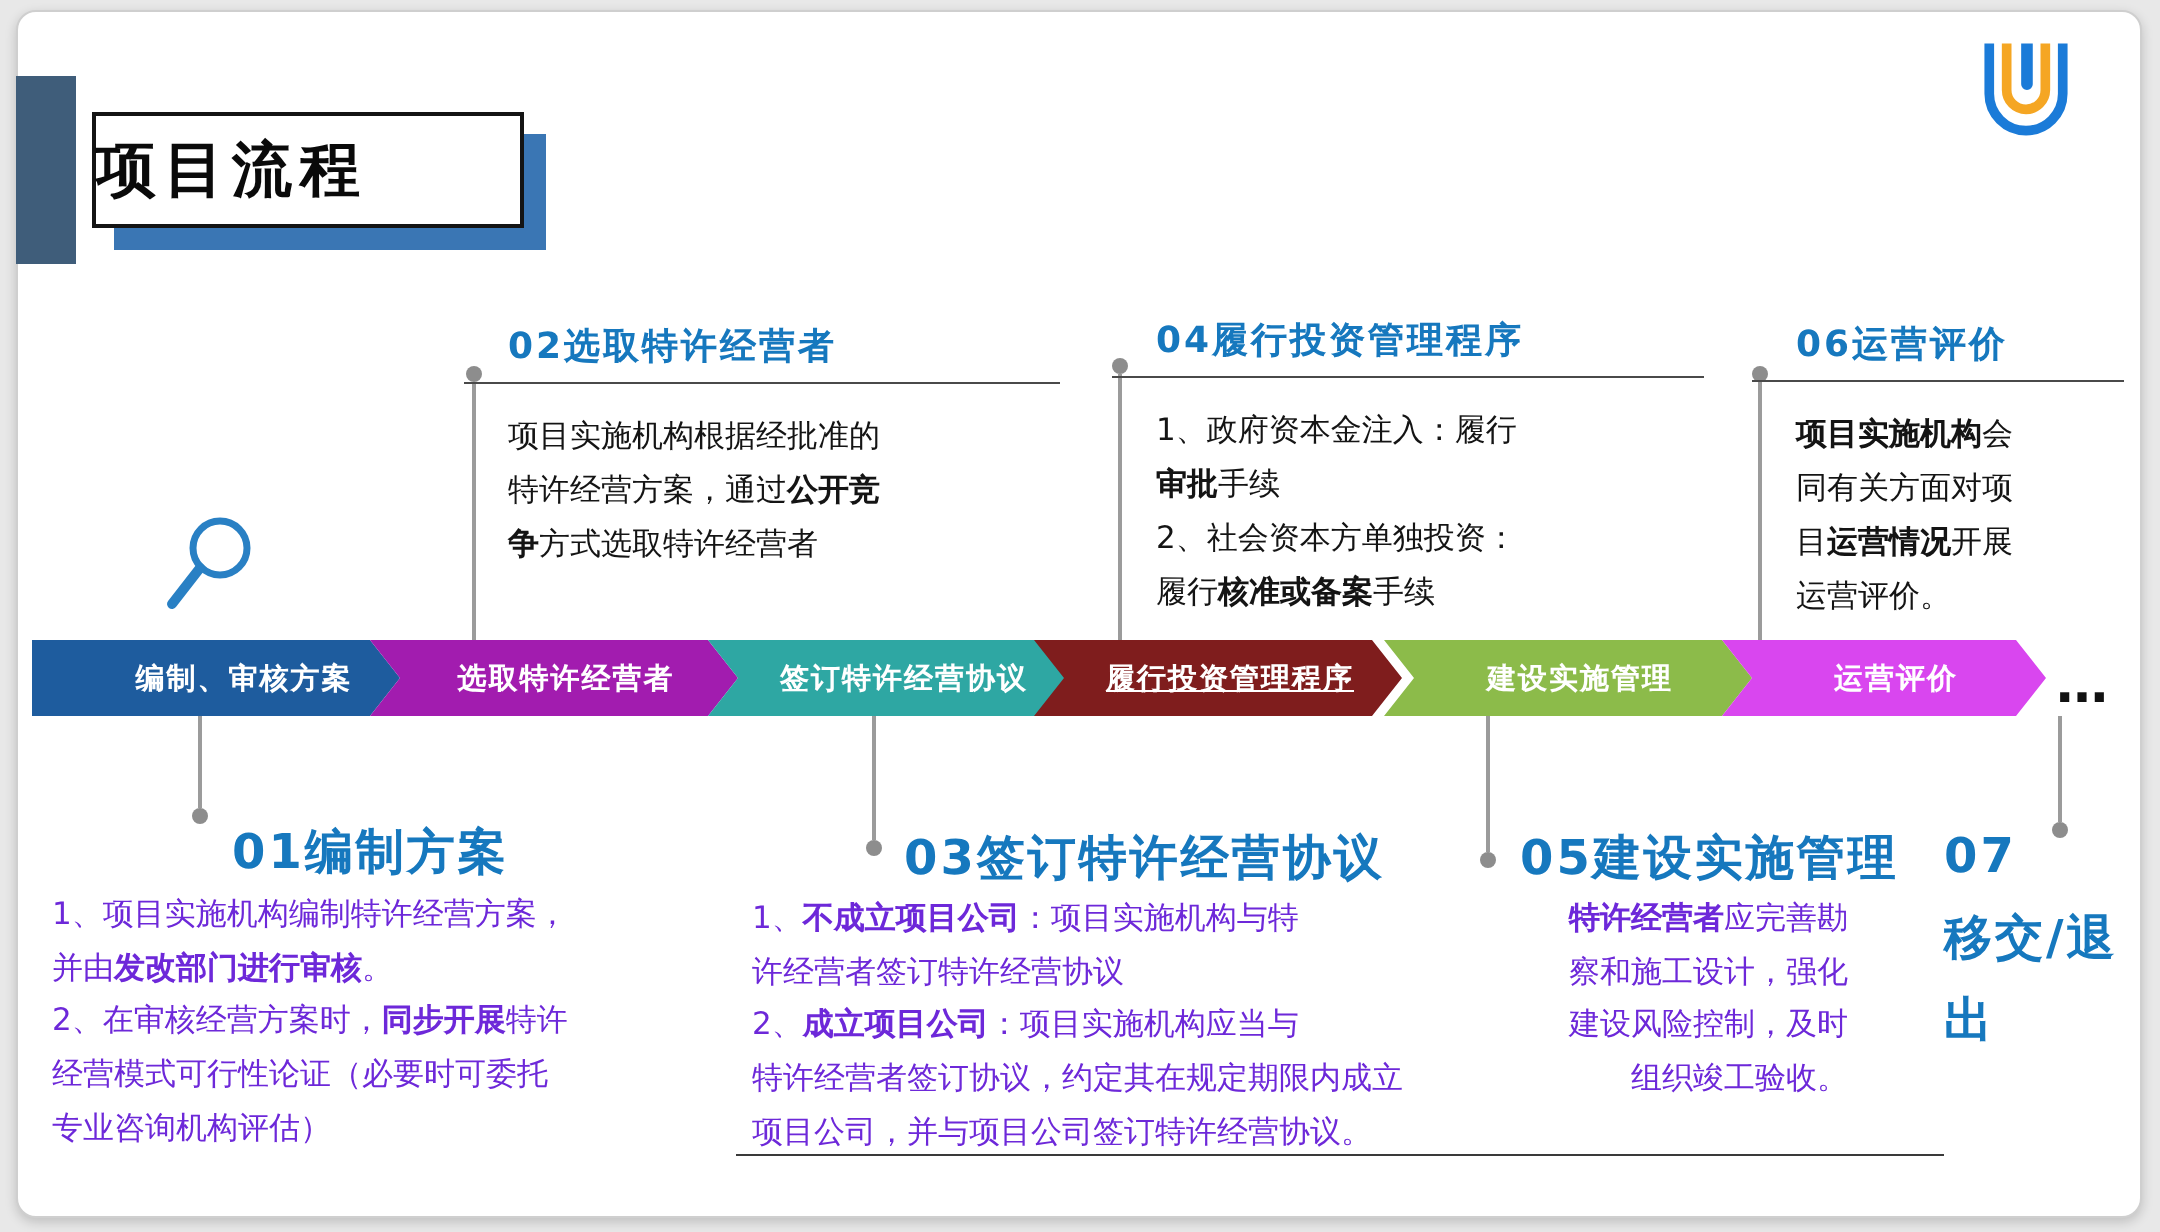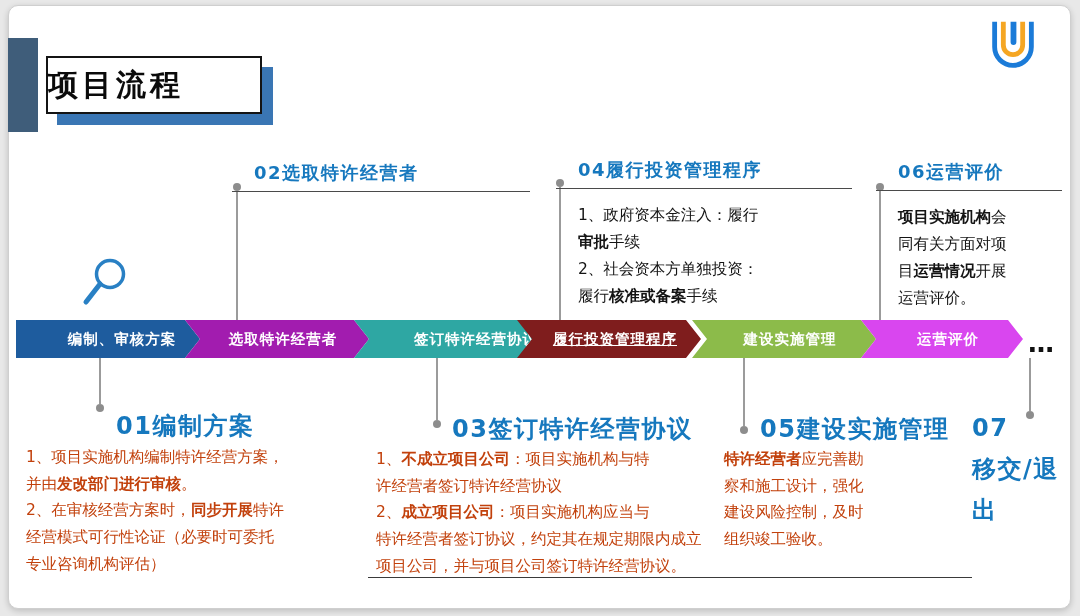--- a/index.html
+++ b/index.html
@@ -67,21 +67,21 @@
   .sec-body {
     font-size:15.5px; line-height:1.75; color:#141414;
     white-space:pre-line; padding:13px 0 0 22px;
   }
 
   
   .bot-heading {
     position:absolute; color:#1678BE; font-weight:bold; font-size:24px; letter-spacing:1.5px;
   }
   .bot-body {
-    position:absolute; font-size:15.5px; line-height:1.72; color:#c2410c;
+    position:absolute; font-size:15.5px; line-height:1.72; color:#6d28d9;
     white-space:pre-line;
   }
   .sec07 { line-height:1.7; }
 
   .b { font-weight:bold; }
 
   .divider { position:absolute; height:1px; background:#3a3a3a; }
 
   .magnifier { position:absolute; left:78px; top:254px; }
 </style>
@@ -128,36 +128,39 @@
   <div class="dot" style="left:740px; top:426px;"></div>
   <div class="vline" style="left:1029px; top:358px; height:53px;"></div>
   <div class="dot" style="left:1026px; top:411px;"></div>
 
   <div class="step flat" style="left: 16px; width: 184px; background: rgb(30, 92, 158);">
     <span>编制、审核方案</span>
   </div>
   <div class="step notch" style="left: 185px; width: 184px; background: #a21caf;">
     <span>选取特许经营者</span>
   </div>
-  <div class="step notch" style="left: 354px; width: 184px; background: rgb(46, 167, 163); justify-content: flex-end;">
+  <div class="step notch" style="left: 354px; width: 184px; background: rgb(46, 167, 163);">
     <span>签订特许经营协议</span>
   </div>
   <div class="step notch" style="left: 517px; width: 184px; background: #7f1d1d; text-decoration: underline;">
     <span>履行投资管理程序</span>
   </div>
   <div class="step notch" style="left: 692px; width: 184px; background: rgb(140, 187, 74);">
     <span>建设实施管理</span>
   </div>
   <div class="step notch" style="left: 861px; width: 162px; background: #d946ef;">
     <span>运营评价</span>
   </div>
   <div class="flow-ellipsis">…</div>
 
   <div class="topsec" style="left:232px; top:161px; width:298px;">
     <div class="sec-heading">02选取特许经营者</div>
+    <div class="sec-body"><span>项目实施机构根据经批准的
+特许经营方案，通过</span><span class="b">公开竞
+争</span><span>方式选取特许经营者</span></div>
   </div>
   <div class="topsec" style="left:556px; top:158px; width:296px;">
     <div class="sec-heading">04履行投资管理程序</div>
     <div class="sec-body"><span>1、政府资本金注入：履行
 </span><span class="b">审批</span><span>手续
 2、社会资本方单独投资：
 履行</span><span class="b">核准或备案</span><span>手续</span></div>
   </div>
   <div class="topsec" style="left:876px; top:160px; width:186px;">
     <div class="sec-heading">06运营评价</div>
@@ -175,21 +178,21 @@
 专业咨询机构评估）</span></div>
 
   <div class="bot-heading" style="left:452px; top:413px;">03签订特许经营协议</div>
   <div class="bot-body" style="left:376px; top:446px; width:348px;"><span>1、</span><span class="b">不成立项目公司</span><span>：项目实施机构与特
 许经营者签订特许经营协议
 2、</span><span class="b">成立项目公司</span><span>：项目实施机构应当与
 特许经营者签订协议，约定其在规定期限内成立
 项目公司，并与项目公司签订特许经营协议。</span></div>
 
   <div class="bot-heading" style="left:760px; top:413px;">05建设实施管理</div>
-  <div class="bot-body" style="left:724px; top:446px; width:200px;"><span class="b">特许经营者</span><span>应完善勘
+  <div class="bot-body" style="left:724px; top:446px; width:200px;text-align:right;"><span class="b">特许经营者</span><span>应完善勘
 察和施工设计，强化
 建设风险控制，及时
 组织竣工验收。</span></div>
 
   <div class="bot-heading sec07" style="left:972px; top:408px;">
     <div>07</div>
     <div>移交/退出</div>
   </div>
 
   <div class="divider" style="left:368px; top:577px; width:604px;"></div>

